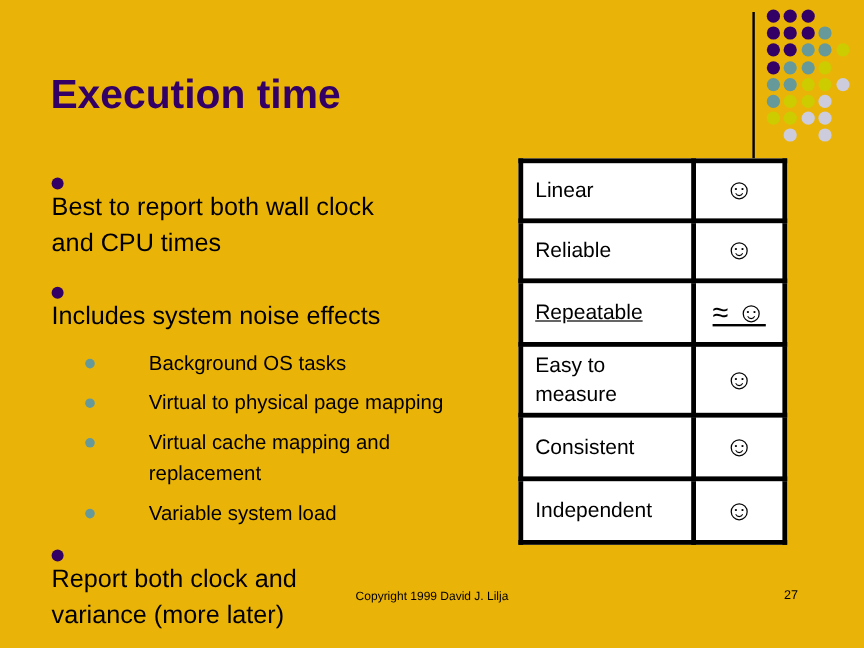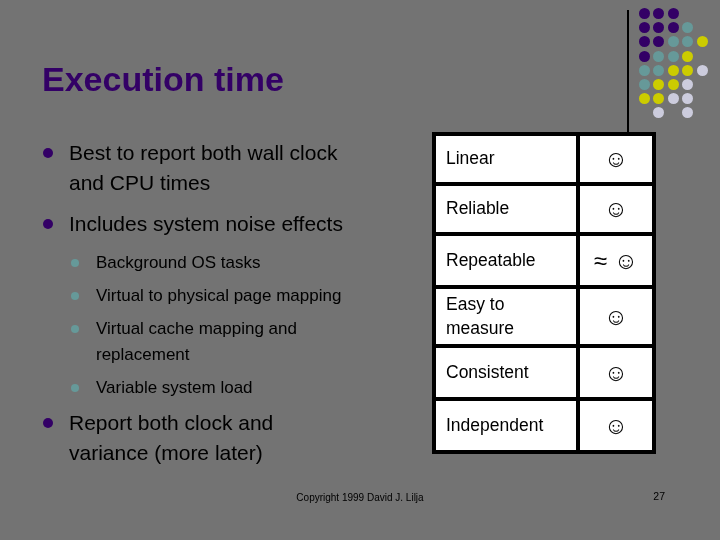--- a/index.html
+++ b/index.html
@@ -1,20 +1,20 @@
 <!DOCTYPE html>
 <html><head>
 <meta charset="utf-8">
 <style>
   * { margin:0; padding:0; box-sizing:border-box; }
   html,body { width:720px; height:540px; }
   body { font-family:"Liberation Sans", sans-serif; background:#ffffff; overflow:hidden; }
 
   .slide {
-    position:relative; width:720px; height:540px; background:#737373;
+    position:relative; width:720px; height:540px; background:#eab308;
   }
 
   .slide-title {
     position:absolute; left:42px; top:60px;
     font-size:34px; font-weight:bold; letter-spacing:0px;
     color:#330066; line-height:1.15;
   }
 
   
   .deco-line {
@@ -31,55 +31,55 @@
   .ddot {
     position:absolute; left:1px; top:1px; width:11px; height:11px;
     border-radius:50%;
   }
 
   
   .bullet-list {
     position:absolute; left:43px; top:138px; width:400px;
   }
   .bullet-item { display:flex; align-items:flex-start; }
-  .bullet-item.level1 { margin-bottom:11px; }
+  .bullet-item.level1 { margin-bottom:11px;flex-direction:column; }
   .bullet-item.level2 { margin-left:28px; margin-bottom:7px; }
   .bullet-item.level1 .dot {
     flex:0 0 auto; width:10px; height:10px; border-radius:50%;
     background:#330066; margin:10px 16px 0 0;
   }
   .bullet-item.level2 .dot {
     flex:0 0 auto; width:8px; height:8px; border-radius:50%;
     background:#669999; margin:9px 17px 0 0;
   }
   .bullet-item.level1 .btext {
     font-size:21px; line-height:30px; color:#000000; white-space:pre-line;
   }
   .bullet-item.level2 .btext {
-    font-size:17px; line-height:26px; color:#000000; white-space:pre-line;
+    font-size:17px; line-height:26px; color:#000000; white-space:pre-line;margin-left:28px;
   }
 
   
   .ratings-table {
     position:absolute; left:432px; top:132px;
     border-collapse:collapse; background:#ffffff;
     border:3px solid #000000;
   }
   .ratings-table td { border:4px solid #000000; vertical-align:middle; }
   .label-cell {
     width:144px; font-size:17.5px; color:#000000;
     padding:4px 4px 4px 10px; white-space:pre-line; line-height:1.35;
   }
   .rating-cell {
     width:76px; text-align:center; font-size:24px; color:#000000;
     padding:2px;
   }
   .ratings-table tr:nth-child(1) { height:50px; }
   .ratings-table tr:nth-child(2) { height:50px; }
-  .ratings-table tr:nth-child(3) { height:53px; }
+  .ratings-table tr:nth-child(3) { height:53px;text-decoration:underline; }
   .ratings-table tr:nth-child(4) { height:58px; }
   .ratings-table tr:nth-child(5) { height:53px; }
   .ratings-table tr:nth-child(6) { height:53px; }
 
   
   .footer-copyright {
     position:absolute; left:0; top:492px; width:720px;
     text-align:center; font-size:10px; color:#000000;
   }
   .page-number {

